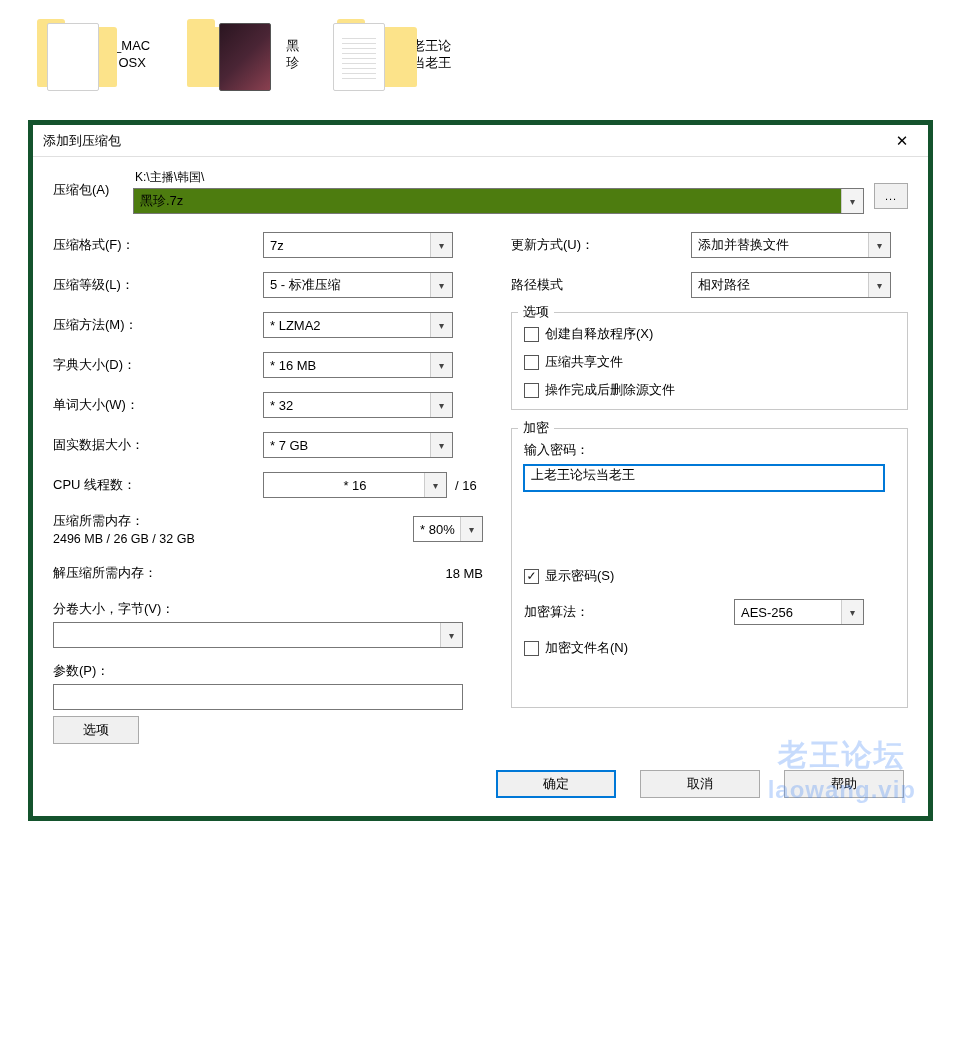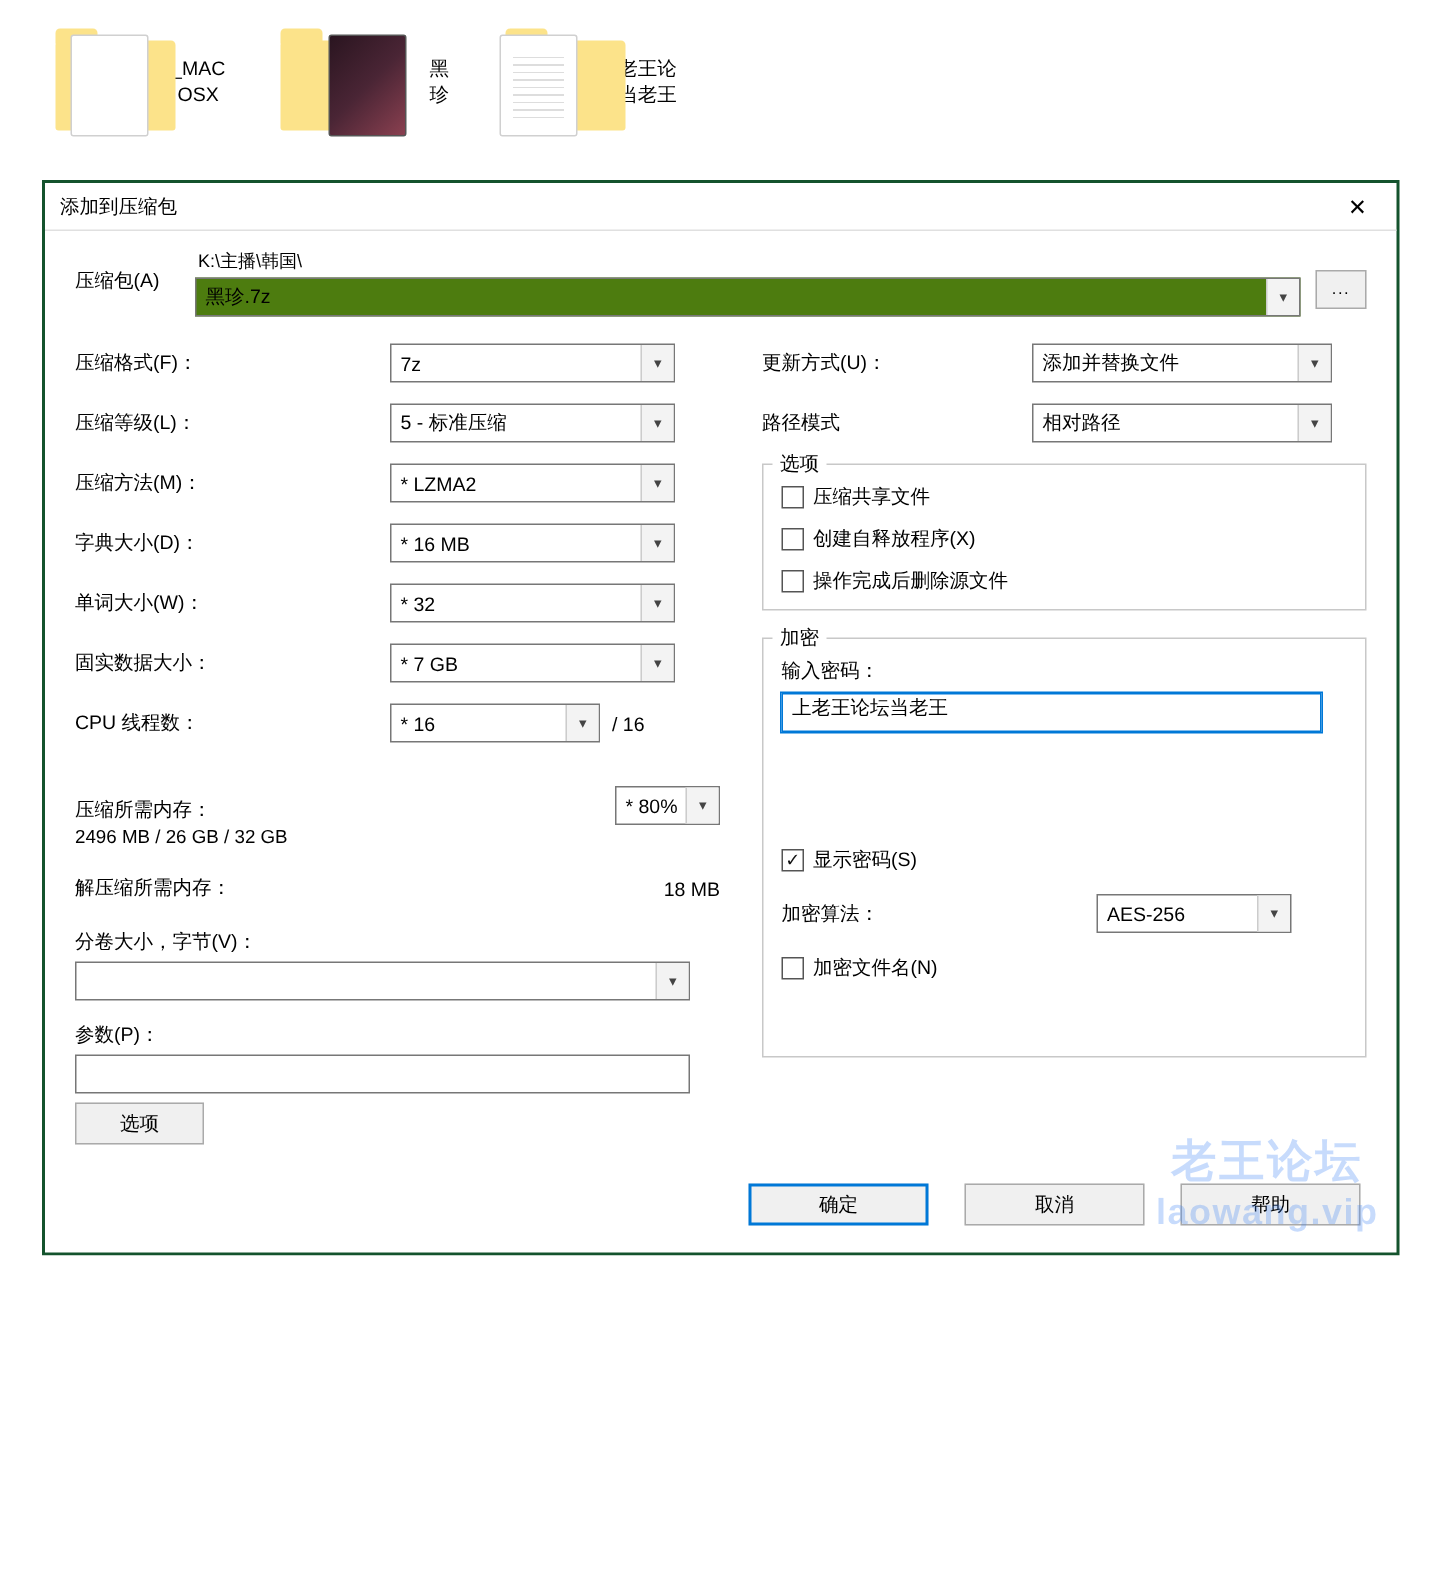--- a/index.html
+++ b/index.html
@@ -67,21 +67,21 @@
     font-size: 13px;
     line-height: 1.3;
     max-width: 110px;
     word-break: break-all;
   }
 
   .dialog {
     position: relative;
     margin: 10px 18px 0 28px;
     width: 905px;
-    border: 2px solid #14532d;
+    border: 5px solid #14532d;
     background: #fff;
   }
   .titlebar {
     display: flex;
     align-items: center;
     height: 32px;
     padding: 0 8px 0 10px;
     border-bottom: 1px solid #e0e0e0;
   }
   .titlebar-title { flex: 1; font-size: 13px; }
@@ -157,26 +157,26 @@
     background: #fff;
     display: flex;
     align-items: center;
     padding: 0 6px;
     position: relative;
     cursor: pointer;
   }
   .select .combo-arrow { border-left: 1px solid #ccc; }
   .sel-190 { width: 190px; }
   .sel-200 { width: 200px; }
-  .sel-160 { width: 140px; }
+  .sel-160 { width: 184px; justify-content: center; }
   .sel-70 { width: 70px; }
   .sel-130 { width: 130px; }
 
   .mem-row { display: flex; align-items: center; margin-bottom: 14px; }
-  .mem-col { flex: 1; margin-top: 22px; }
+  .mem-col { flex: 1; }
   .mem-sub { font-size: 12.5px; margin-top: 2px; }
   .suffix { margin-left: 8px; }
   .val-right { width: 60px; text-align: right; }
 
   .full-select { width: 410px; }
   .text-input {
     width: 410px;
     height: 26px;
     border: 1px solid #777;
     padding: 0 6px;
@@ -449,25 +449,25 @@
             <div class="combo-arrow">
                 <span class="chev">▾</span>
               </div>
           </div>
         </div>
 
         <div class="fieldset">
           <div class="fieldset-legend">选项</div>
           <div class="chk-row">
             <div class="chk"></div>
-            <span>压缩共享文件</span>
+            <span>创建自释放程序(X)</span>
           </div>
           <div class="chk-row">
             <div class="chk"></div>
-            <span>创建自释放程序(X)</span>
+            <span>压缩共享文件</span>
           </div>
           <div class="chk-row">
             <div class="chk"></div>
             <span>操作完成后删除源文件</span>
           </div>
         </div>
 
         <div class="fieldset" style="min-height:280px">
           <div class="fieldset-legend">加密</div>
           <div class="pw-label">输入密码：</div>

